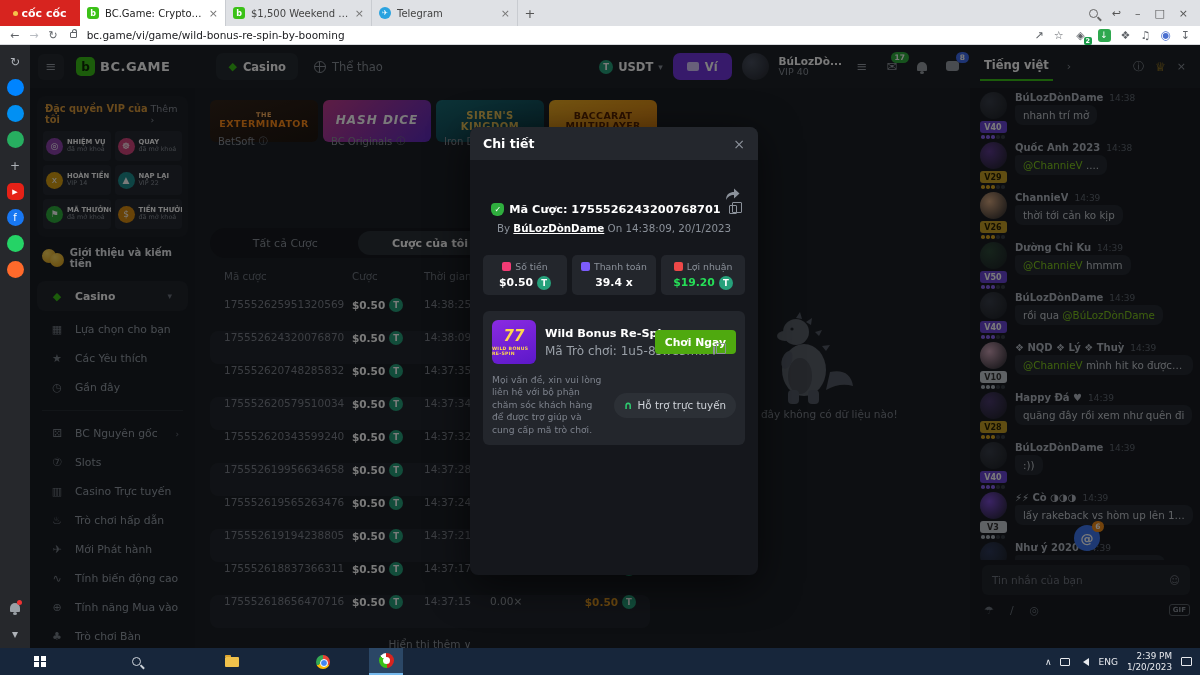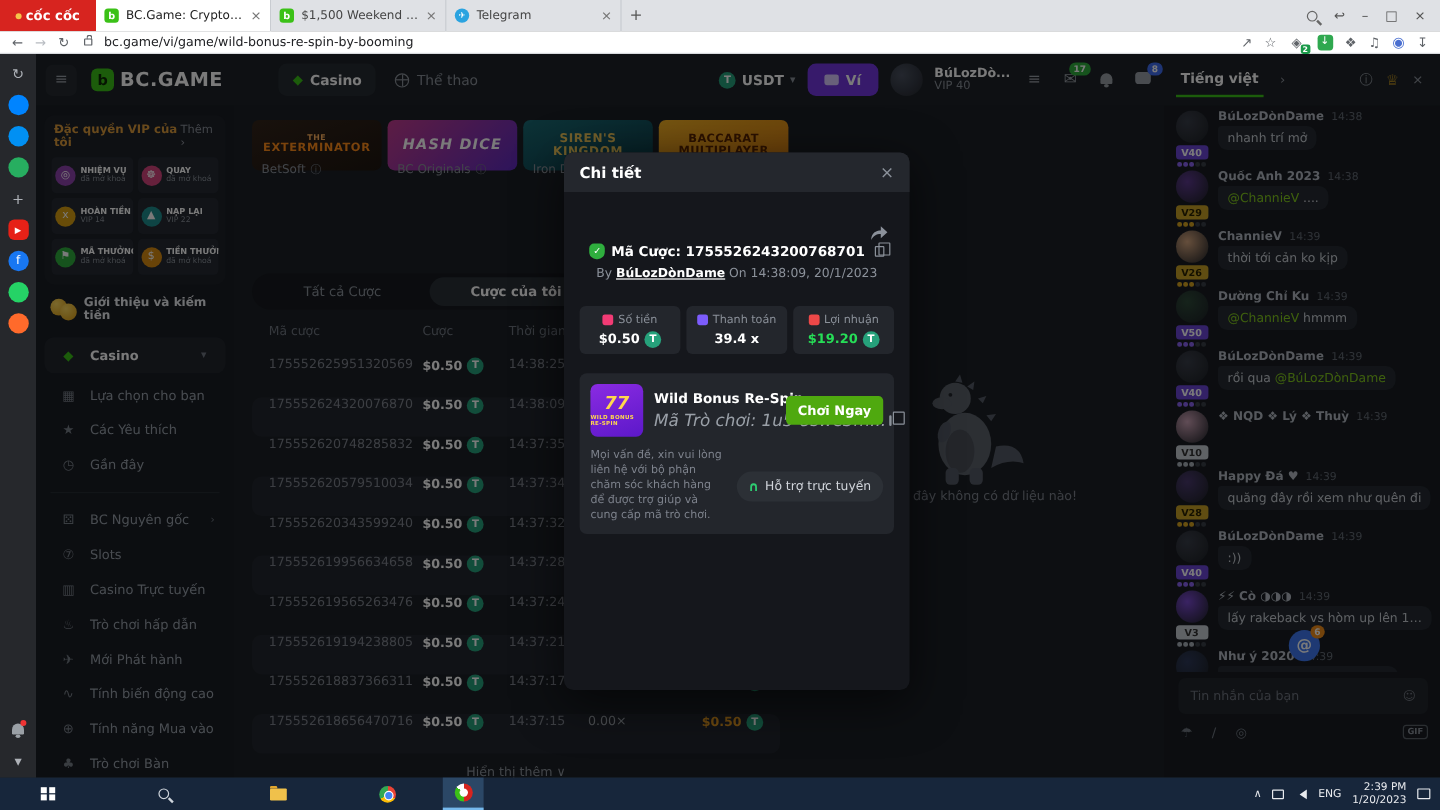--- a/index.html
+++ b/index.html
@@ -41,21 +41,21 @@
   .reddot:after{content:'';position:absolute;right:-2px;top:-2px;width:5px;height:5px;border-radius:50%;background:#e33;}
   .bellshape{width:10px;height:9px;background:#9aa0a6;border-radius:5px 5px 1px 1px;position:relative;display:inline-block;}
   .bellshape:after{content:'';position:absolute;left:3px;bottom:-3px;width:4px;height:3px;border-radius:50%;background:#9aa0a6;}
 
   
   .site{position:absolute;left:30px;top:45px;right:0;bottom:27px;background:#1d2126;overflow:hidden;}
   .sheader{position:absolute;left:0;top:0;right:230px;height:43px;background:#1e2328;display:flex;align-items:center;padding:0 8px;gap:8px;}
   .hambox{width:26px;height:26px;background:#262b31;border-radius:6px;display:flex;align-items:center;justify-content:center;color:#9aa0a8;font-size:13px;}
   .logo{display:flex;align-items:center;gap:5px;margin-left:4px;}
   .logo-mark{width:19px;height:19px;background:#3bc117;border-radius:5px;color:#0d2b05;font-weight:bold;font-size:12px;display:flex;align-items:center;justify-content:center;}
-  .logo-text{color:#fff;font-weight:bold;font-size:16px;letter-spacing:.5px;}
+  .logo-text{color:#fff;font-weight:bold;font-size:13px;letter-spacing:.5px;}
   .navpill{display:flex;align-items:center;gap:6px;background:#272c32;border-radius:7px;height:27px;padding:0 12px;margin-left:38px;}
   .navpill .dmd{color:#3bc117;font-size:11px;}
   .navpill span{color:#fff;font-weight:bold;font-size:11.5px;}
   .navsport{display:flex;align-items:center;gap:6px;height:27px;padding:0 8px;color:#8b919a;font-size:11.5px;}
   .ball{width:12px;height:12px;border-radius:50%;border:1.3px solid #8b919a;background:
         linear-gradient(#8b919a,#8b919a) 50% 0/1.3px 100% no-repeat,
         linear-gradient(#8b919a,#8b919a) 0 50%/100% 1.3px no-repeat;}
   .hdr-right{margin-left:auto;display:flex;align-items:center;gap:10px;}
   .usdt{display:flex;align-items:center;gap:5px;color:#fff;font-weight:bold;font-size:11.5px;}
   .coin{width:14px;height:14px;background:#26a17b;border-radius:50%;color:#fff;font-size:8.5px;font-weight:bold;display:inline-flex;align-items:center;justify-content:center;flex:0 0 auto;}
@@ -190,21 +190,21 @@
   .stat-ico{width:9px;height:9px;border-radius:2px;display:inline-block;}
   .stat-value{color:#fff;font-weight:bold;font-size:10.8px;display:flex;align-items:center;gap:4px;}
   .stat-value.pos{color:#26de57;}
   .m-game{position:absolute;left:13px;right:13px;top:184px;background:#23262c;border-radius:6px;padding:9px;}
   .mg-row{display:flex;align-items:center;gap:9px;}
   .mg-thumb{width:44px;height:44px;border-radius:6px;background:linear-gradient(160deg,#8a2be2,#5c18c9);display:flex;flex-direction:column;align-items:center;justify-content:center;flex:0 0 44px;}
   .mg-thumb .sv{color:#ffd84d;font-weight:bold;font-size:15px;font-style:italic;line-height:1;}
   .mg-thumb .tt{color:#ffd84d;font-size:4.6px;font-weight:bold;margin-top:2px;letter-spacing:.3px;}
   .mg-info{flex:1;min-width:0;}
   .mg-title{color:#fff;font-weight:bold;font-size:11.3px;white-space:nowrap;}
-  .mg-code{color:#9aa0a8;font-size:14px;margin-top:4px;white-space:nowrap;display:flex;align-items:center;font-style:italic;}
+  .mg-code{color:#9aa0a8;font-size:12px;margin-top:4px;white-space:nowrap;display:flex;align-items:center;}
   .play-btn{background:#4fa90f;color:#fff;font-weight:bold;font-size:10.8px;border-radius:4px;height:24px;padding:0 10px;display:flex;align-items:center;flex:0 0 auto;}
   .mg-help{display:flex;gap:8px;margin-top:10px;align-items:center;}
   .help-text{flex:1;color:#7d828c;font-size:9.2px;line-height:1.35;}
   .support-btn{background:#2c3036;border-radius:13px;height:25px;display:flex;align-items:center;gap:5px;padding:0 10px;color:#d0d4da;font-size:10.3px;white-space:nowrap;flex:0 0 auto;}
   .hphone{color:#2ecc71;font-size:11px;font-weight:bold;}
 
   
   .taskbar{position:absolute;left:0;bottom:0;right:0;height:27px;background:#17263b;display:flex;align-items:center;z-index:70;}
   .tb-ico{width:28px;height:27px;display:flex;align-items:center;justify-content:center;}
   .startgrid{width:12px;height:12px;display:grid;grid-template-columns:5px 5px;grid-template-rows:5px 5px;gap:1.5px;}
@@ -717,21 +717,21 @@
                 <span class="pip on silver"></span>
                 <span class="pip on silver"></span>
                 <span class="pip on silver"></span>
                 <span class="pip off"></span>
                 <span class="pip off"></span>
               </span>
             </div>
             <div class="mbody"><div class="mname-line">
                 <span class="mname">❖ NQD ❖ Lý ❖ Thuỳ</span>
                 <span class="mtime">14:39</span>
-              </div></div>
+              </div><div class="mbubble"><span class="mention">@ChannieV</span><span> mình hit ko được giải</span></div></div>
           </div>
           <div class="msg">
             <div class="mleft">
               <div class="avatar2" style="background: radial-gradient(circle at 35% 35%, rgb(74, 58, 110), rgb(29, 32, 37));"></div>
               <span class="vbadge gold">V28</span>
               <span class="pips">
                 <span class="pip on gold"></span>
                 <span class="pip on gold"></span>
                 <span class="pip on gold"></span>
                 <span class="pip off"></span>

